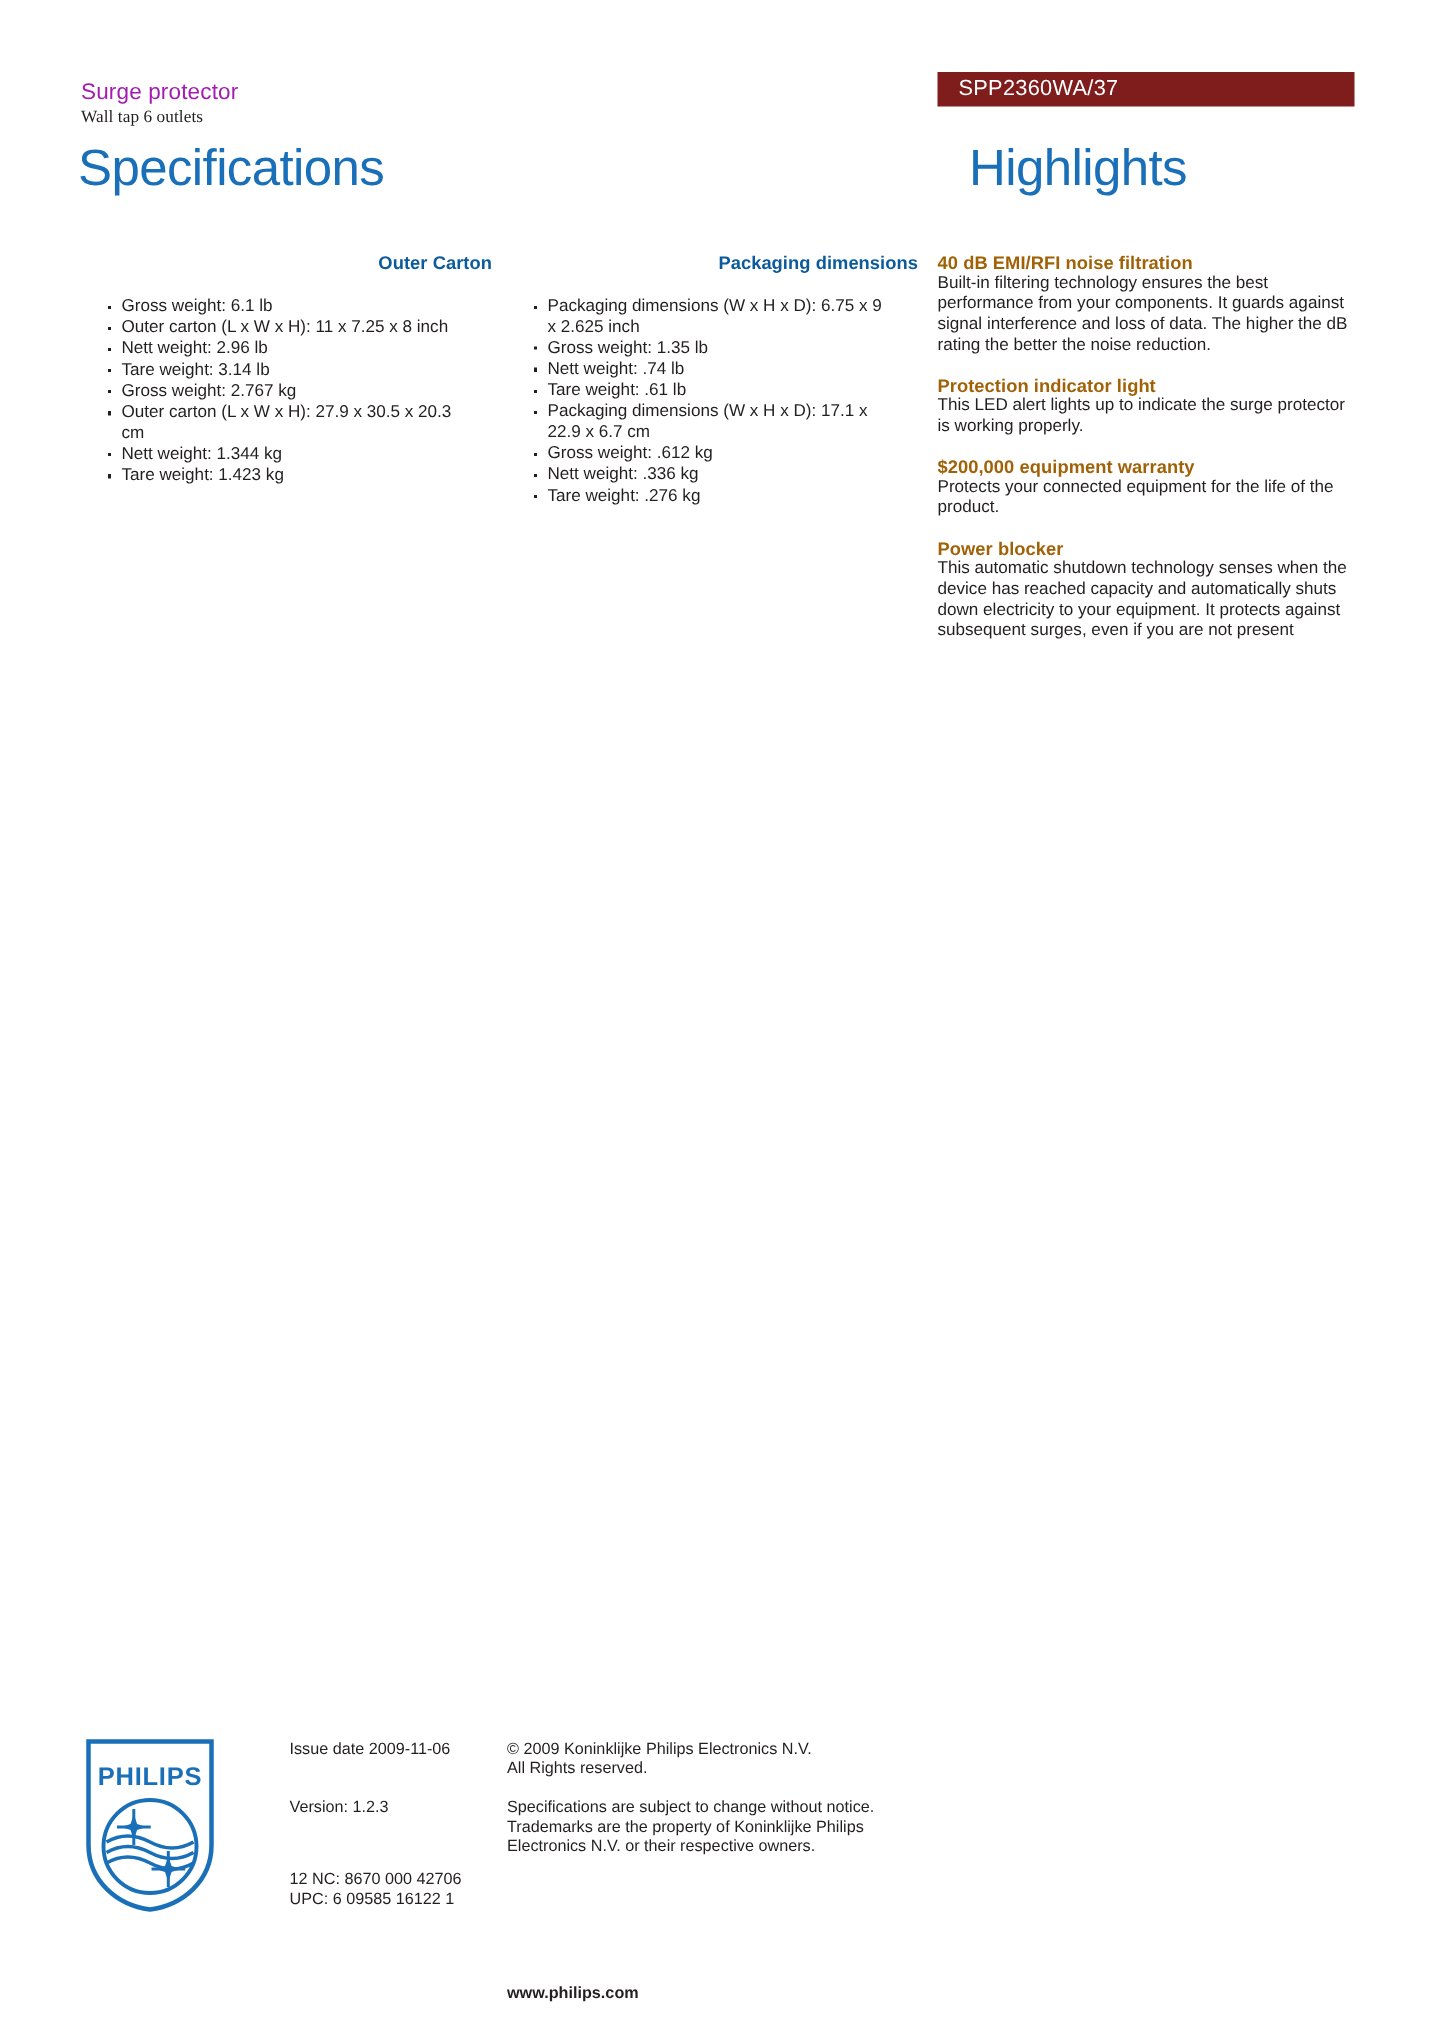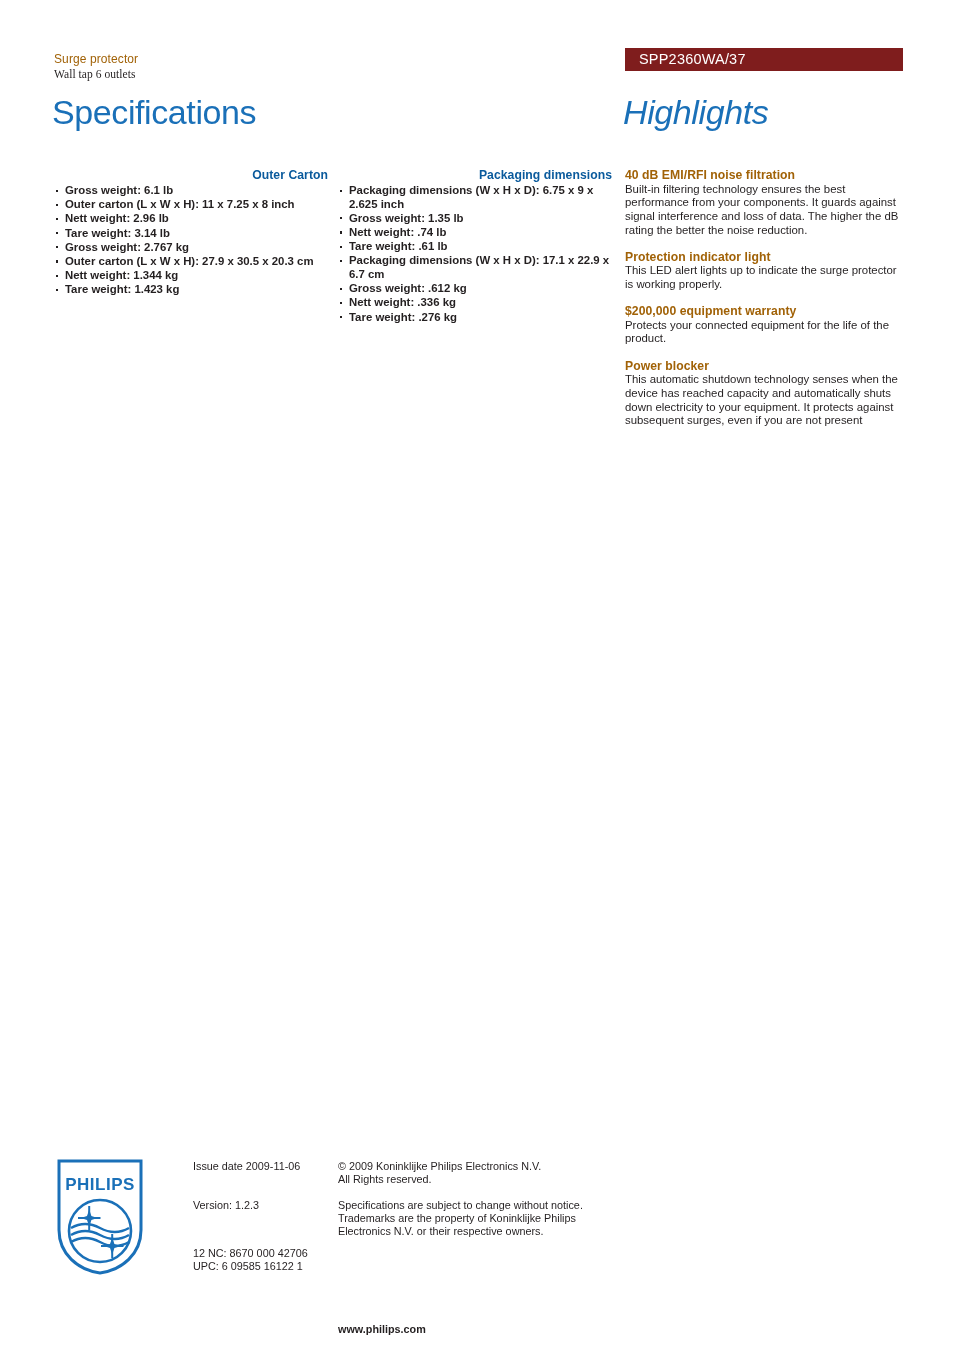--- a/index.html
+++ b/index.html
@@ -24,22 +24,22 @@
   }
 
   
   .hdr-left {
     position: absolute;
     left: 54px;
     top: 52px;
     line-height: 1.28;
   }
   .hdr-product {
-    font-size: 12px;
-    color: #a16207;
+    font-size: 15px;
+    color: #a21caf;
     letter-spacing: 0.1px;
   }
   .hdr-subtitle {
     font-size: 11.5px;
     color: #231f20;
     letter-spacing: 0.05px;
     font-family: Liberation Serif, serif;
   }
 
   .code-bar {
@@ -61,21 +61,21 @@
 
   .title {
     position: absolute;
     font-size: 34px;
     font-weight: 400;
     color: #1a70b8;
     letter-spacing: -0.4px;
     line-height: 1;
   }
   .title-specs { left: 52px; top: 95px; }
-  .title-highlights { left: 623px; top: 95px; font-style: italic; }
+  .title-highlights { left: 646px; top: 95px; }
 
   
   .col {
     position: absolute;
     top: 168px;
   }
   .col-1 { left: 56px;  width: 272px; }
   .col-2 { left: 340px; width: 272px; }
   .col-3 { left: 625px; width: 282px; }
 
@@ -83,23 +83,22 @@
     font-size: 12.2px;
     font-weight: bold;
     color: #0a5a9c;
     margin: 0 0 2px 0;
     letter-spacing: 0.05px;
     text-align: right;
   }
 
   ul.speclist {
     list-style: none;
-    margin: 0;
+    margin: 16px;
     padding: 0;
-    font-weight: bold;
   }
   ul.speclist li {
     position: relative;
     font-size: 11.4px;
     line-height: 13.6px;
     color: #231f20;
     padding-left: 9px;
     margin: 0 0 0.6px 0;
   }
   ul.speclist li::before {

